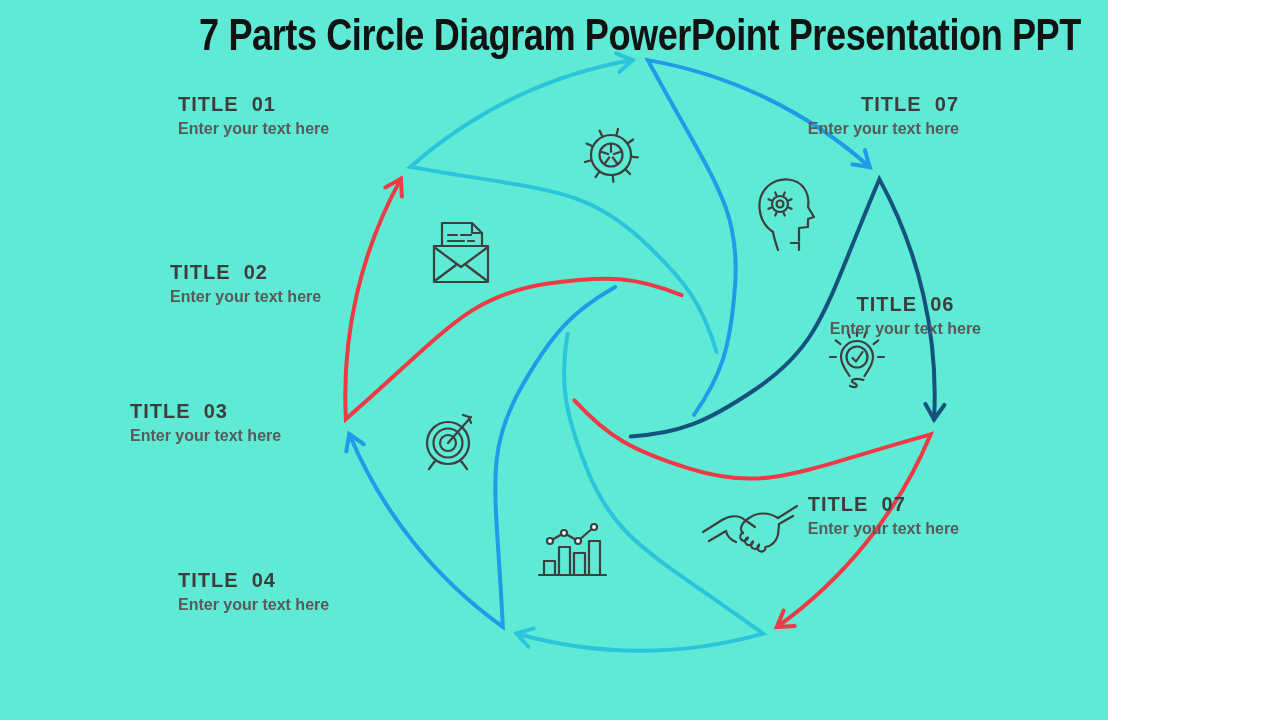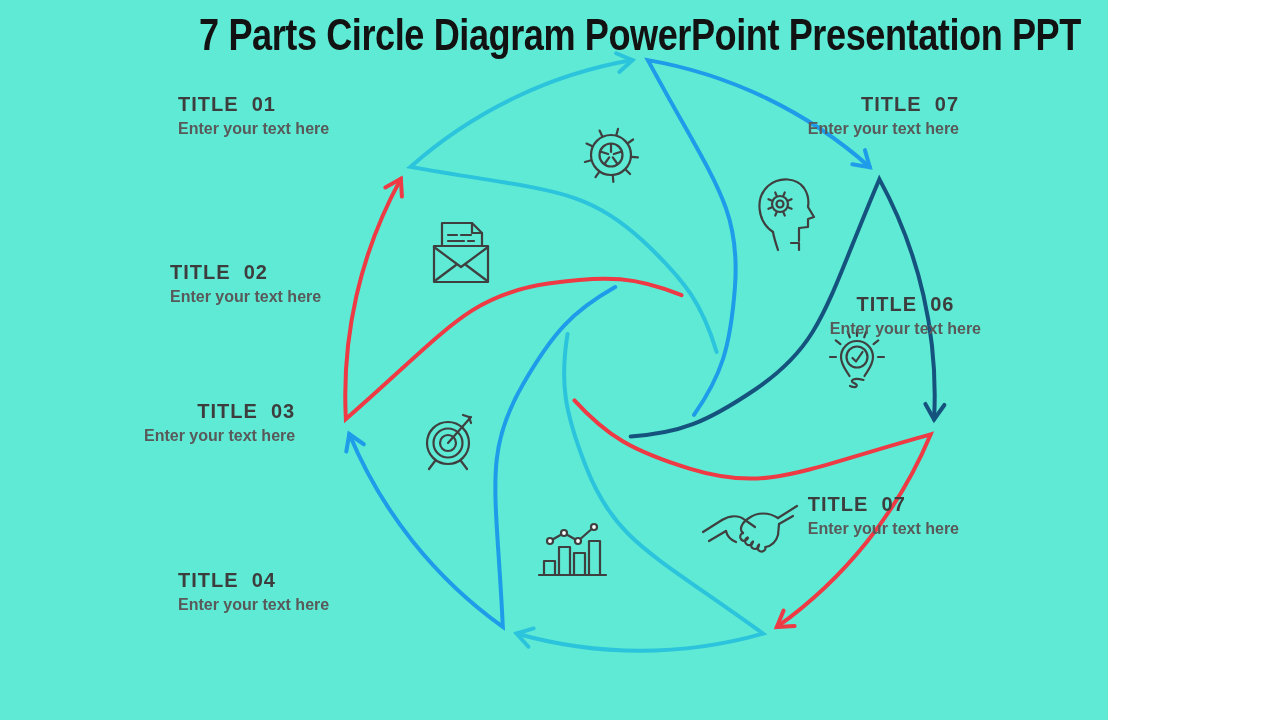--- a/index.html
+++ b/index.html
@@ -7,21 +7,21 @@
          font-family:"Liberation Sans", sans-serif;}
   .main-title{position:absolute;top:10px;left:0;width:1280px;text-align:center;margin:0;
       font-size:44px;font-weight:800;color:#121212;letter-spacing:-0.5px;
       transform:scaleX(0.82);transform-origin:50% 50%;white-space:nowrap;}
   #diagram-svg{position:absolute;left:0;top:0;}
   .label{position:absolute;}
   .label .lt{font-size:20px;font-weight:700;color:#3d3d3d;letter-spacing:1px;white-space:pre;line-height:24px;}
   .label .ls{font-size:16px;color:#595959;margin-top:3px;line-height:20px;font-weight:bold;}
   .pos1{left:178px;top:92px;}
   .pos2{left:130px;top:260px;margin-left:40px;}
-  .pos3{left:144px;top:399px;text-align:right;}
+  .pos3{left:130px;top:399px;}
   .pos4{left:178px;top:550px;margin-top:18px;}
   .pos5{right:149px;top:92px;text-align:right;}
   .pos6{right:127px;top:292px;text-align:center;}
   .pos7{right:149px;top:492px;text-align:left;}
 </style>
 </head>
 <body>
 
 <div class="stage">
   <h1 class="main-title">7 Parts Circle Diagram PowerPoint Presentation PPT</h1>

